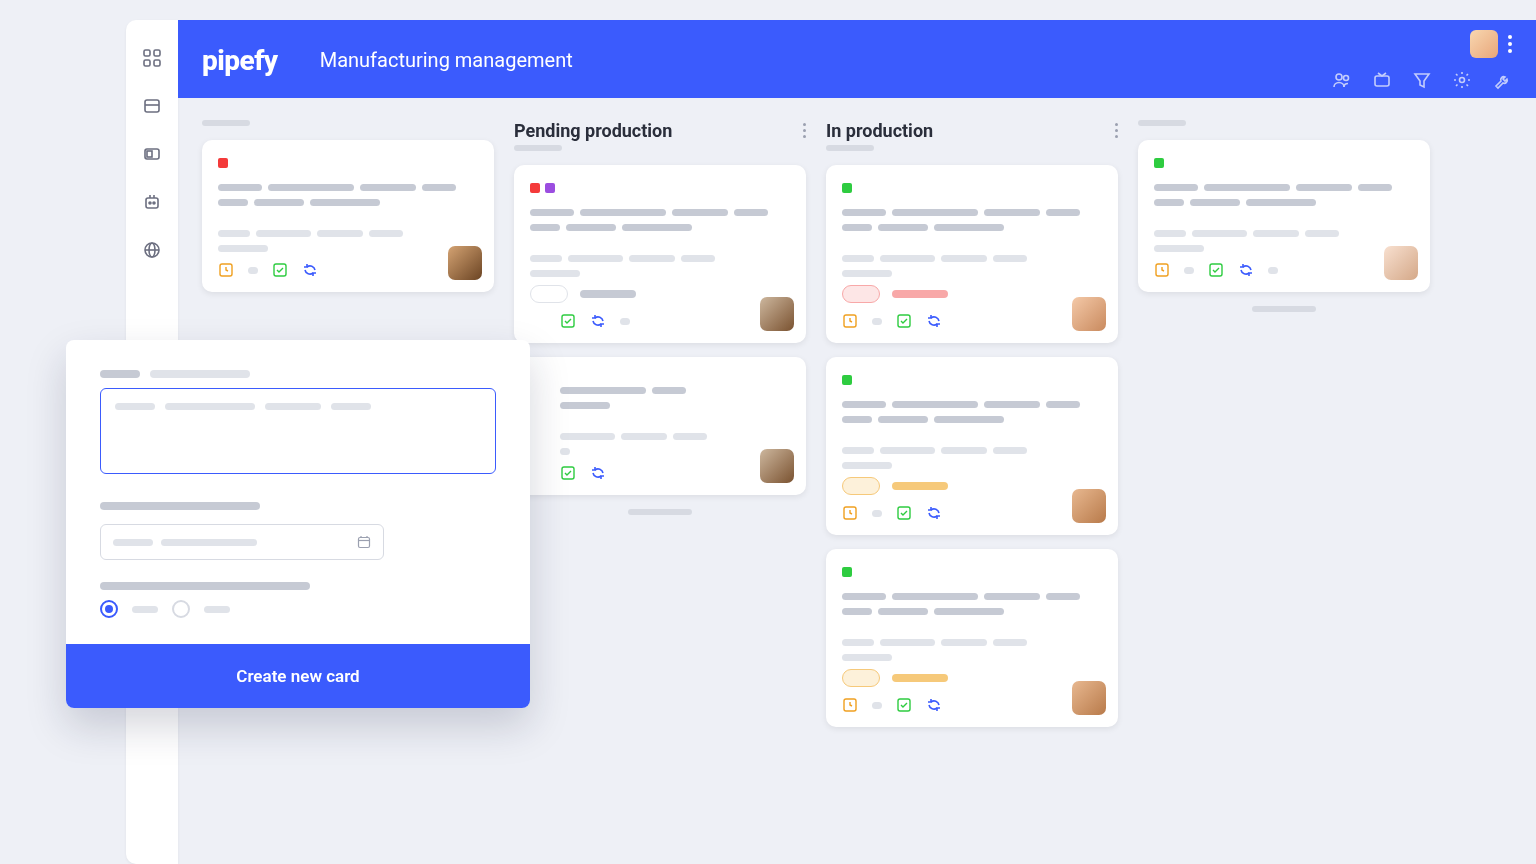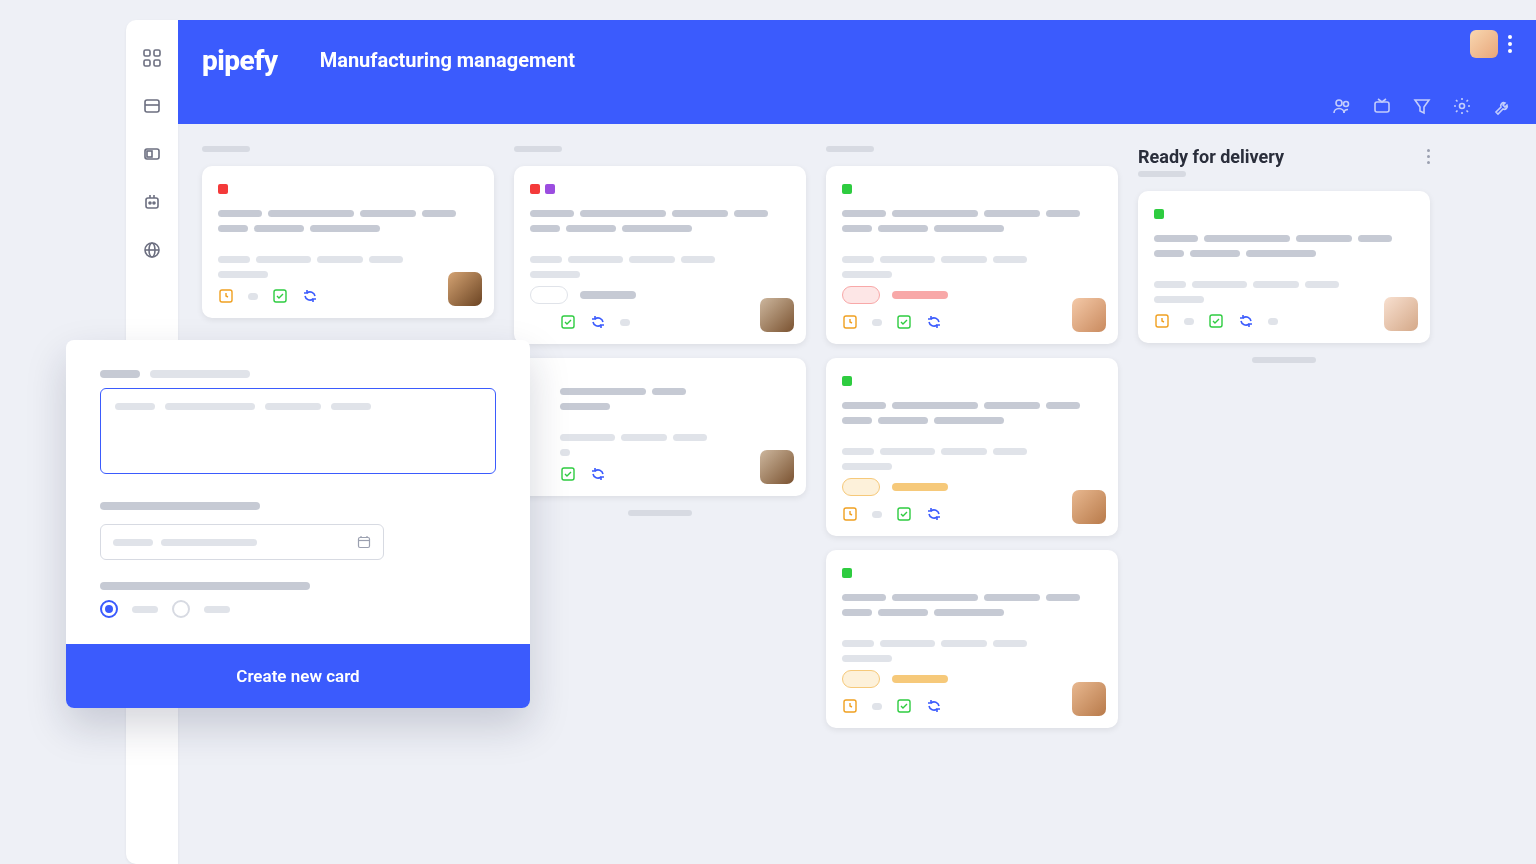--- a/index.html
+++ b/index.html
@@ -5,23 +5,23 @@
 * { margin: 0; padding: 0; box-sizing: border-box; font-family: -apple-system, BlinkMacSystemFont, "Segoe UI", Roboto, sans-serif; }
 body { background: #eef0f6; width: 1536px; height: 864px; overflow: hidden; }
 
 .app-frame { position: absolute; top: 20px; left: 126px; right: 0; bottom: 0; display: flex; }
 
 .sidebar { width: 52px; background: #fff; border-radius: 10px 0 0 10px; display: flex; flex-direction: column; align-items: center; padding-top: 28px; gap: 28px; box-shadow: 0 1px 3px rgba(0,0,0,0.06); }
 .sidebar .sb-icon { width: 20px; height: 20px; color: #6c6f80; cursor: pointer; }
 
 .main { flex: 1; display: flex; flex-direction: column; }
 
-.header { background: #3b5bfd; height: 104px; display: flex; align-items: flex-start; padding: 0 24px; position: relative; }
+.header { background: #3b5bfd; height: 78px; display: flex; align-items: flex-start; padding: 0 24px; position: relative; }
 .logo { font-weight: 800; color: #fff; font-size: 28px; margin-top: 24px; letter-spacing: -0.5px; margin-right: 42px; }
-.board-title { color: #fff; font-size: 20px; font-weight: 700; margin-top: 28px; }
+.board-title { color: #fff; font-size: 20px; font-weight: 400; margin-top: 28px; }
 .header-actions { position: absolute; right: 24px; top: 10px; display: flex; align-items: center; gap: 10px; }
 .avatar-sm { width: 28px; height: 28px; border-radius: 6px; background: linear-gradient(135deg,#f8d7b0,#e8a67a); }
 .ellipsis-v { width: 4px; display:flex; flex-direction:column; gap:3px; }
 .ellipsis-v span { width:4px; height:4px; border-radius:50%; background:#fff; }
 .header-icons { position: absolute; right: 24px; bottom: 8px; display: flex; gap: 20px; }
 .header-icons .hi { width: 20px; height: 20px; color: #c3cdfc; cursor: pointer; }
 
 .board { flex: 1; padding: 22px 24px; display: flex; gap: 20px; overflow: visible; }
 .column { width: 292px; flex-shrink: 0; }
 .col-header { display: flex; align-items: center; justify-content: space-between; margin-bottom: 4px; }
@@ -221,268 +221,278 @@
                 <path d="M5 5a5 5 0 0 1 8 3"></path>
                 <polyline points="14 11 11 11 11 14"></polyline>
                 <path d="M11 11a5 5 0 0 1-8-3"></path>
               </svg>
           </div>
           <div class="card-avatar av1"></div>
         </div>
       </div>
 
       <div class="column">
-        <div class="col-sub"></div>
-
-        <div class="card">
-          <div class="tags">
-              <div class="tag red"></div>
-              <div class="tag purple"></div>
-            </div>
-          <div class="sk-row">
-              <div class="sk" style="width:44px"></div>
-              <div class="sk" style="width:86px"></div>
-              <div class="sk" style="width:56px"></div>
-              <div class="sk" style="width:34px"></div>
-            </div>
-          <div class="sk-row">
-              <div class="sk" style="width:30px"></div>
-              <div class="sk" style="width:50px"></div>
-              <div class="sk" style="width:70px"></div>
-            </div>
-          <div style="height:16px"></div>
-          <div class="sk-row">
-              <div class="sk light" style="width:32px"></div>
-              <div class="sk light" style="width:55px"></div>
-              <div class="sk light" style="width:46px"></div>
-              <div class="sk light" style="width:34px"></div>
-            </div>
-          <div class="sk-row">
-              <div class="sk light" style="width:50px"></div>
-            </div>
-          <div class="badge-row">
-              <div class="badge-pill"></div>
-              <div class="badge-bar grey"></div>
-            </div>
-          <div class="meta-row" style="margin-left:30px">
-            <svg class="meta-ic" viewBox="0 0 16 16" fill="none" stroke="#2ecc40" stroke-width="1.4">
-                <rect x="2" y="2" width="12" height="12" rx="2"></rect>
-                <polyline points="5 8 7 10 11 6"></polyline>
-              </svg>
-            <svg class="meta-ic" viewBox="0 0 16 16" fill="none" stroke="#3b5bfd" stroke-width="1.6">
-                <polyline points="2 5 5 5 5 2"></polyline>
-                <path d="M5 5a5 5 0 0 1 8 3"></path>
-                <polyline points="14 11 11 11 11 14"></polyline>
-                <path d="M11 11a5 5 0 0 1-8-3"></path>
-              </svg>
-            <div class="meta-dot"></div>
-          </div>
-          <div class="card-avatar av2"></div>
-        </div>
-
-        <div class="card" style="padding-top:30px">
-          <div class="sk-row" style="margin-left:30px">
-              <div class="sk" style="width:86px"></div>
-              <div class="sk" style="width:34px"></div>
-            </div>
-          <div class="sk-row" style="margin-left:30px">
-              <div class="sk" style="width:50px"></div>
-            </div>
-          <div style="height:16px"></div>
-          <div class="sk-row" style="margin-left:30px">
-              <div class="sk light" style="width:55px"></div>
-              <div class="sk light" style="width:46px"></div>
-              <div class="sk light" style="width:34px"></div>
-            </div>
-          <div class="sk-row" style="margin-left:30px">
-              <div class="sk light" style="width:10px"></div>
-            </div>
-          <div class="meta-row" style="margin-left:30px">
-            <svg class="meta-ic" viewBox="0 0 16 16" fill="none" stroke="#2ecc40" stroke-width="1.4">
-                <rect x="2" y="2" width="12" height="12" rx="2"></rect>
-                <polyline points="5 8 7 10 11 6"></polyline>
-              </svg>
-            <svg class="meta-ic" viewBox="0 0 16 16" fill="none" stroke="#3b5bfd" stroke-width="1.6">
-                <polyline points="2 5 5 5 5 2"></polyline>
-                <path d="M5 5a5 5 0 0 1 8 3"></path>
-                <polyline points="14 11 11 11 11 14"></polyline>
-                <path d="M11 11a5 5 0 0 1-8-3"></path>
-              </svg>
-          </div>
-          <div class="card-avatar av2"></div>
-        </div>
-        <div class="load-hint"></div>
-      </div>
-
-      <div class="column">
-        <div class="col-sub"></div>
-
-        <div class="card">
-          <div class="tags">
-              <div class="tag green"></div>
-            </div>
-          <div class="sk-row">
-              <div class="sk" style="width:44px"></div>
-              <div class="sk" style="width:86px"></div>
-              <div class="sk" style="width:56px"></div>
-              <div class="sk" style="width:34px"></div>
-            </div>
-          <div class="sk-row">
-              <div class="sk" style="width:30px"></div>
-              <div class="sk" style="width:50px"></div>
-              <div class="sk" style="width:70px"></div>
-            </div>
-          <div style="height:16px"></div>
-          <div class="sk-row">
-              <div class="sk light" style="width:32px"></div>
-              <div class="sk light" style="width:55px"></div>
-              <div class="sk light" style="width:46px"></div>
-              <div class="sk light" style="width:34px"></div>
-            </div>
-          <div class="sk-row">
-              <div class="sk light" style="width:50px"></div>
-            </div>
-          <div class="badge-row">
-              <div class="badge-pill pink"></div>
-              <div class="badge-bar pink"></div>
-            </div>
-          <div class="meta-row">
-            <svg class="meta-ic" viewBox="0 0 16 16" fill="none" stroke="#f0a020" stroke-width="1.4">
-                <rect x="2" y="2" width="12" height="12" rx="2"></rect>
-                <polyline points="8 5 8 8 10 9"></polyline>
-              </svg>
-              <div class="meta-dot"></div>
-            <svg class="meta-ic" viewBox="0 0 16 16" fill="none" stroke="#2ecc40" stroke-width="1.4">
-                <rect x="2" y="2" width="12" height="12" rx="2"></rect>
-                <polyline points="5 8 7 10 11 6"></polyline>
-              </svg>
-            <svg class="meta-ic" viewBox="0 0 16 16" fill="none" stroke="#3b5bfd" stroke-width="1.6">
-                <polyline points="2 5 5 5 5 2"></polyline>
-                <path d="M5 5a5 5 0 0 1 8 3"></path>
-                <polyline points="14 11 11 11 11 14"></polyline>
-                <path d="M11 11a5 5 0 0 1-8-3"></path>
-              </svg>
-          </div>
-          <div class="card-avatar av3"></div>
-        </div>
-
-        <div class="card">
-          <div class="tags">
-              <div class="tag green"></div>
-            </div>
-          <div class="sk-row">
-              <div class="sk" style="width:44px"></div>
-              <div class="sk" style="width:86px"></div>
-              <div class="sk" style="width:56px"></div>
-              <div class="sk" style="width:34px"></div>
-            </div>
-          <div class="sk-row">
-              <div class="sk" style="width:30px"></div>
-              <div class="sk" style="width:50px"></div>
-              <div class="sk" style="width:70px"></div>
-            </div>
-          <div style="height:16px"></div>
-          <div class="sk-row">
-              <div class="sk light" style="width:32px"></div>
-              <div class="sk light" style="width:55px"></div>
-              <div class="sk light" style="width:46px"></div>
-              <div class="sk light" style="width:34px"></div>
-            </div>
-          <div class="sk-row">
-              <div class="sk light" style="width:50px"></div>
-            </div>
-          <div class="badge-row">
-              <div class="badge-pill orange"></div>
-              <div class="badge-bar orange"></div>
-            </div>
-          <div class="meta-row">
-            <svg class="meta-ic" viewBox="0 0 16 16" fill="none" stroke="#f0a020" stroke-width="1.4">
-                <rect x="2" y="2" width="12" height="12" rx="2"></rect>
-                <polyline points="8 5 8 8 10 9"></polyline>
-              </svg>
-              <div class="meta-dot"></div>
-            <svg class="meta-ic" viewBox="0 0 16 16" fill="none" stroke="#2ecc40" stroke-width="1.4">
-                <rect x="2" y="2" width="12" height="12" rx="2"></rect>
-                <polyline points="5 8 7 10 11 6"></polyline>
-              </svg>
-            <svg class="meta-ic" viewBox="0 0 16 16" fill="none" stroke="#3b5bfd" stroke-width="1.6">
-                <polyline points="2 5 5 5 5 2"></polyline>
-                <path d="M5 5a5 5 0 0 1 8 3"></path>
-                <polyline points="14 11 11 11 11 14"></polyline>
-                <path d="M11 11a5 5 0 0 1-8-3"></path>
-              </svg>
-          </div>
-          <div class="card-avatar av4"></div>
-        </div>
-
-        <div class="card">
-          <div class="tags">
-              <div class="tag green"></div>
-            </div>
-          <div class="sk-row">
-              <div class="sk" style="width:44px"></div>
-              <div class="sk" style="width:86px"></div>
-              <div class="sk" style="width:56px"></div>
-              <div class="sk" style="width:34px"></div>
-            </div>
-          <div class="sk-row">
-              <div class="sk" style="width:30px"></div>
-              <div class="sk" style="width:50px"></div>
-              <div class="sk" style="width:70px"></div>
-            </div>
-          <div style="height:16px"></div>
-          <div class="sk-row">
-              <div class="sk light" style="width:32px"></div>
-              <div class="sk light" style="width:55px"></div>
-              <div class="sk light" style="width:46px"></div>
-              <div class="sk light" style="width:34px"></div>
-            </div>
-          <div class="sk-row">
-              <div class="sk light" style="width:50px"></div>
-            </div>
-          <div class="badge-row">
-              <div class="badge-pill orange"></div>
-              <div class="badge-bar orange"></div>
-            </div>
-          <div class="meta-row">
-            <svg class="meta-ic" viewBox="0 0 16 16" fill="none" stroke="#f0a020" stroke-width="1.4">
-                <rect x="2" y="2" width="12" height="12" rx="2"></rect>
-                <polyline points="8 5 8 8 10 9"></polyline>
-              </svg>
-              <div class="meta-dot"></div>
-            <svg class="meta-ic" viewBox="0 0 16 16" fill="none" stroke="#2ecc40" stroke-width="1.4">
-                <rect x="2" y="2" width="12" height="12" rx="2"></rect>
-                <polyline points="5 8 7 10 11 6"></polyline>
-              </svg>
-            <svg class="meta-ic" viewBox="0 0 16 16" fill="none" stroke="#3b5bfd" stroke-width="1.6">
-                <polyline points="2 5 5 5 5 2"></polyline>
-                <path d="M5 5a5 5 0 0 1 8 3"></path>
-                <polyline points="14 11 11 11 11 14"></polyline>
-                <path d="M11 11a5 5 0 0 1-8-3"></path>
-              </svg>
-          </div>
-          <div class="card-avatar av4"></div>
-        </div>
-      </div>
-
-      <div class="column">
         <div class="col-header">
-          <div class="col-title">Ready for delivery</div>
+          <div class="col-title">Pending production</div>
           <div class="col-right">
             <div class="col-menu">
                 <span></span>
                 <span></span>
                 <span></span>
               </div>
           </div>
         </div>
         <div class="col-sub"></div>
 
         <div class="card">
           <div class="tags">
+              <div class="tag red"></div>
+              <div class="tag purple"></div>
+            </div>
+          <div class="sk-row">
+              <div class="sk" style="width:44px"></div>
+              <div class="sk" style="width:86px"></div>
+              <div class="sk" style="width:56px"></div>
+              <div class="sk" style="width:34px"></div>
+            </div>
+          <div class="sk-row">
+              <div class="sk" style="width:30px"></div>
+              <div class="sk" style="width:50px"></div>
+              <div class="sk" style="width:70px"></div>
+            </div>
+          <div style="height:16px"></div>
+          <div class="sk-row">
+              <div class="sk light" style="width:32px"></div>
+              <div class="sk light" style="width:55px"></div>
+              <div class="sk light" style="width:46px"></div>
+              <div class="sk light" style="width:34px"></div>
+            </div>
+          <div class="sk-row">
+              <div class="sk light" style="width:50px"></div>
+            </div>
+          <div class="badge-row">
+              <div class="badge-pill"></div>
+              <div class="badge-bar grey"></div>
+            </div>
+          <div class="meta-row" style="margin-left:30px">
+            <svg class="meta-ic" viewBox="0 0 16 16" fill="none" stroke="#2ecc40" stroke-width="1.4">
+                <rect x="2" y="2" width="12" height="12" rx="2"></rect>
+                <polyline points="5 8 7 10 11 6"></polyline>
+              </svg>
+            <svg class="meta-ic" viewBox="0 0 16 16" fill="none" stroke="#3b5bfd" stroke-width="1.6">
+                <polyline points="2 5 5 5 5 2"></polyline>
+                <path d="M5 5a5 5 0 0 1 8 3"></path>
+                <polyline points="14 11 11 11 11 14"></polyline>
+                <path d="M11 11a5 5 0 0 1-8-3"></path>
+              </svg>
+            <div class="meta-dot"></div>
+          </div>
+          <div class="card-avatar av2"></div>
+        </div>
+
+        <div class="card" style="padding-top:30px">
+          <div class="sk-row" style="margin-left:30px">
+              <div class="sk" style="width:86px"></div>
+              <div class="sk" style="width:34px"></div>
+            </div>
+          <div class="sk-row" style="margin-left:30px">
+              <div class="sk" style="width:50px"></div>
+            </div>
+          <div style="height:16px"></div>
+          <div class="sk-row" style="margin-left:30px">
+              <div class="sk light" style="width:55px"></div>
+              <div class="sk light" style="width:46px"></div>
+              <div class="sk light" style="width:34px"></div>
+            </div>
+          <div class="sk-row" style="margin-left:30px">
+              <div class="sk light" style="width:10px"></div>
+            </div>
+          <div class="meta-row" style="margin-left:30px">
+            <svg class="meta-ic" viewBox="0 0 16 16" fill="none" stroke="#2ecc40" stroke-width="1.4">
+                <rect x="2" y="2" width="12" height="12" rx="2"></rect>
+                <polyline points="5 8 7 10 11 6"></polyline>
+              </svg>
+            <svg class="meta-ic" viewBox="0 0 16 16" fill="none" stroke="#3b5bfd" stroke-width="1.6">
+                <polyline points="2 5 5 5 5 2"></polyline>
+                <path d="M5 5a5 5 0 0 1 8 3"></path>
+                <polyline points="14 11 11 11 11 14"></polyline>
+                <path d="M11 11a5 5 0 0 1-8-3"></path>
+              </svg>
+          </div>
+          <div class="card-avatar av2"></div>
+        </div>
+        <div class="load-hint"></div>
+      </div>
+
+      <div class="column">
+        <div class="col-header">
+          <div class="col-title">In production</div>
+          <div class="col-right">
+            <div class="col-menu">
+                <span></span>
+                <span></span>
+                <span></span>
+              </div>
+          </div>
+        </div>
+        <div class="col-sub"></div>
+
+        <div class="card">
+          <div class="tags">
+              <div class="tag green"></div>
+            </div>
+          <div class="sk-row">
+              <div class="sk" style="width:44px"></div>
+              <div class="sk" style="width:86px"></div>
+              <div class="sk" style="width:56px"></div>
+              <div class="sk" style="width:34px"></div>
+            </div>
+          <div class="sk-row">
+              <div class="sk" style="width:30px"></div>
+              <div class="sk" style="width:50px"></div>
+              <div class="sk" style="width:70px"></div>
+            </div>
+          <div style="height:16px"></div>
+          <div class="sk-row">
+              <div class="sk light" style="width:32px"></div>
+              <div class="sk light" style="width:55px"></div>
+              <div class="sk light" style="width:46px"></div>
+              <div class="sk light" style="width:34px"></div>
+            </div>
+          <div class="sk-row">
+              <div class="sk light" style="width:50px"></div>
+            </div>
+          <div class="badge-row">
+              <div class="badge-pill pink"></div>
+              <div class="badge-bar pink"></div>
+            </div>
+          <div class="meta-row">
+            <svg class="meta-ic" viewBox="0 0 16 16" fill="none" stroke="#f0a020" stroke-width="1.4">
+                <rect x="2" y="2" width="12" height="12" rx="2"></rect>
+                <polyline points="8 5 8 8 10 9"></polyline>
+              </svg>
+              <div class="meta-dot"></div>
+            <svg class="meta-ic" viewBox="0 0 16 16" fill="none" stroke="#2ecc40" stroke-width="1.4">
+                <rect x="2" y="2" width="12" height="12" rx="2"></rect>
+                <polyline points="5 8 7 10 11 6"></polyline>
+              </svg>
+            <svg class="meta-ic" viewBox="0 0 16 16" fill="none" stroke="#3b5bfd" stroke-width="1.6">
+                <polyline points="2 5 5 5 5 2"></polyline>
+                <path d="M5 5a5 5 0 0 1 8 3"></path>
+                <polyline points="14 11 11 11 11 14"></polyline>
+                <path d="M11 11a5 5 0 0 1-8-3"></path>
+              </svg>
+          </div>
+          <div class="card-avatar av3"></div>
+        </div>
+
+        <div class="card">
+          <div class="tags">
+              <div class="tag green"></div>
+            </div>
+          <div class="sk-row">
+              <div class="sk" style="width:44px"></div>
+              <div class="sk" style="width:86px"></div>
+              <div class="sk" style="width:56px"></div>
+              <div class="sk" style="width:34px"></div>
+            </div>
+          <div class="sk-row">
+              <div class="sk" style="width:30px"></div>
+              <div class="sk" style="width:50px"></div>
+              <div class="sk" style="width:70px"></div>
+            </div>
+          <div style="height:16px"></div>
+          <div class="sk-row">
+              <div class="sk light" style="width:32px"></div>
+              <div class="sk light" style="width:55px"></div>
+              <div class="sk light" style="width:46px"></div>
+              <div class="sk light" style="width:34px"></div>
+            </div>
+          <div class="sk-row">
+              <div class="sk light" style="width:50px"></div>
+            </div>
+          <div class="badge-row">
+              <div class="badge-pill orange"></div>
+              <div class="badge-bar orange"></div>
+            </div>
+          <div class="meta-row">
+            <svg class="meta-ic" viewBox="0 0 16 16" fill="none" stroke="#f0a020" stroke-width="1.4">
+                <rect x="2" y="2" width="12" height="12" rx="2"></rect>
+                <polyline points="8 5 8 8 10 9"></polyline>
+              </svg>
+              <div class="meta-dot"></div>
+            <svg class="meta-ic" viewBox="0 0 16 16" fill="none" stroke="#2ecc40" stroke-width="1.4">
+                <rect x="2" y="2" width="12" height="12" rx="2"></rect>
+                <polyline points="5 8 7 10 11 6"></polyline>
+              </svg>
+            <svg class="meta-ic" viewBox="0 0 16 16" fill="none" stroke="#3b5bfd" stroke-width="1.6">
+                <polyline points="2 5 5 5 5 2"></polyline>
+                <path d="M5 5a5 5 0 0 1 8 3"></path>
+                <polyline points="14 11 11 11 11 14"></polyline>
+                <path d="M11 11a5 5 0 0 1-8-3"></path>
+              </svg>
+          </div>
+          <div class="card-avatar av4"></div>
+        </div>
+
+        <div class="card">
+          <div class="tags">
+              <div class="tag green"></div>
+            </div>
+          <div class="sk-row">
+              <div class="sk" style="width:44px"></div>
+              <div class="sk" style="width:86px"></div>
+              <div class="sk" style="width:56px"></div>
+              <div class="sk" style="width:34px"></div>
+            </div>
+          <div class="sk-row">
+              <div class="sk" style="width:30px"></div>
+              <div class="sk" style="width:50px"></div>
+              <div class="sk" style="width:70px"></div>
+            </div>
+          <div style="height:16px"></div>
+          <div class="sk-row">
+              <div class="sk light" style="width:32px"></div>
+              <div class="sk light" style="width:55px"></div>
+              <div class="sk light" style="width:46px"></div>
+              <div class="sk light" style="width:34px"></div>
+            </div>
+          <div class="sk-row">
+              <div class="sk light" style="width:50px"></div>
+            </div>
+          <div class="badge-row">
+              <div class="badge-pill orange"></div>
+              <div class="badge-bar orange"></div>
+            </div>
+          <div class="meta-row">
+            <svg class="meta-ic" viewBox="0 0 16 16" fill="none" stroke="#f0a020" stroke-width="1.4">
+                <rect x="2" y="2" width="12" height="12" rx="2"></rect>
+                <polyline points="8 5 8 8 10 9"></polyline>
+              </svg>
+              <div class="meta-dot"></div>
+            <svg class="meta-ic" viewBox="0 0 16 16" fill="none" stroke="#2ecc40" stroke-width="1.4">
+                <rect x="2" y="2" width="12" height="12" rx="2"></rect>
+                <polyline points="5 8 7 10 11 6"></polyline>
+              </svg>
+            <svg class="meta-ic" viewBox="0 0 16 16" fill="none" stroke="#3b5bfd" stroke-width="1.6">
+                <polyline points="2 5 5 5 5 2"></polyline>
+                <path d="M5 5a5 5 0 0 1 8 3"></path>
+                <polyline points="14 11 11 11 11 14"></polyline>
+                <path d="M11 11a5 5 0 0 1-8-3"></path>
+              </svg>
+          </div>
+          <div class="card-avatar av4"></div>
+        </div>
+      </div>
+
+      <div class="column">
+        <div class="col-sub"></div>
+
+        <div class="card">
+          <div class="tags">
               <div class="tag green"></div>
             </div>
           <div class="sk-row">
               <div class="sk" style="width:44px"></div>
               <div class="sk" style="width:86px"></div>
               <div class="sk" style="width:56px"></div>
               <div class="sk" style="width:34px"></div>
             </div>
           <div class="sk-row">
               <div class="sk" style="width:30px"></div>

